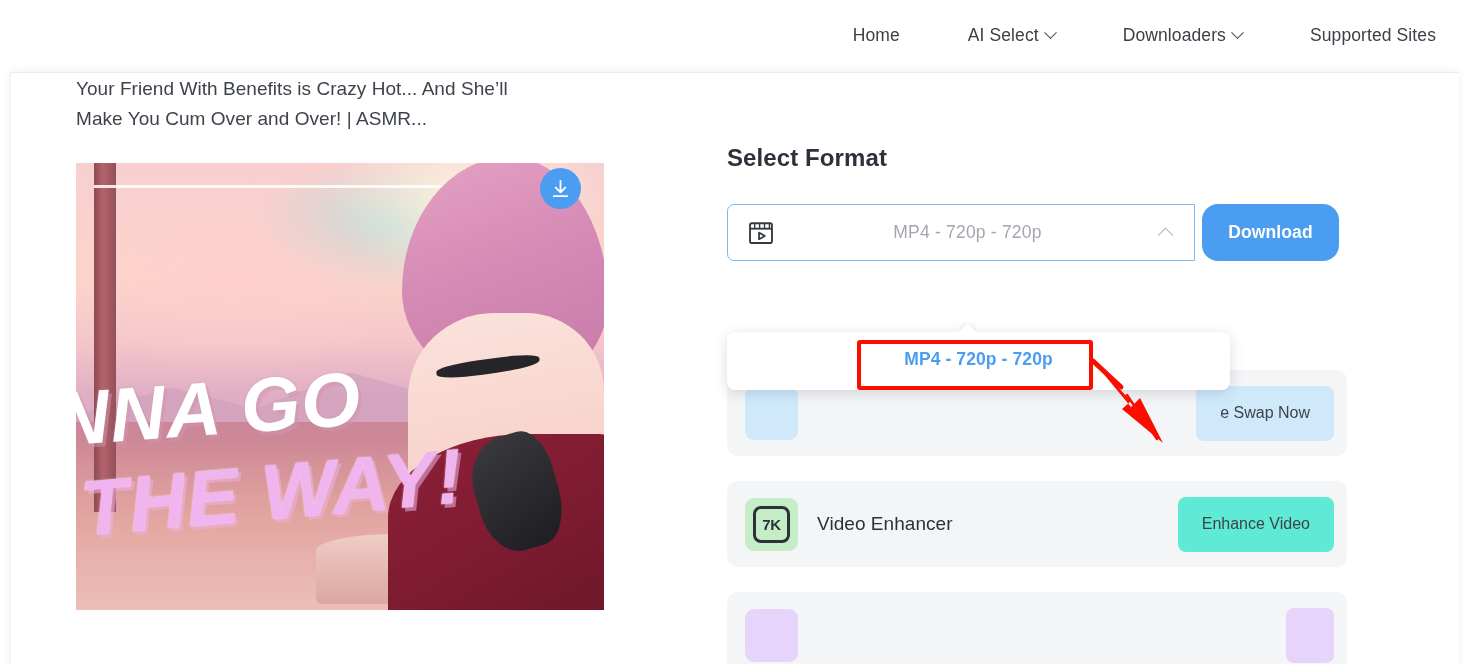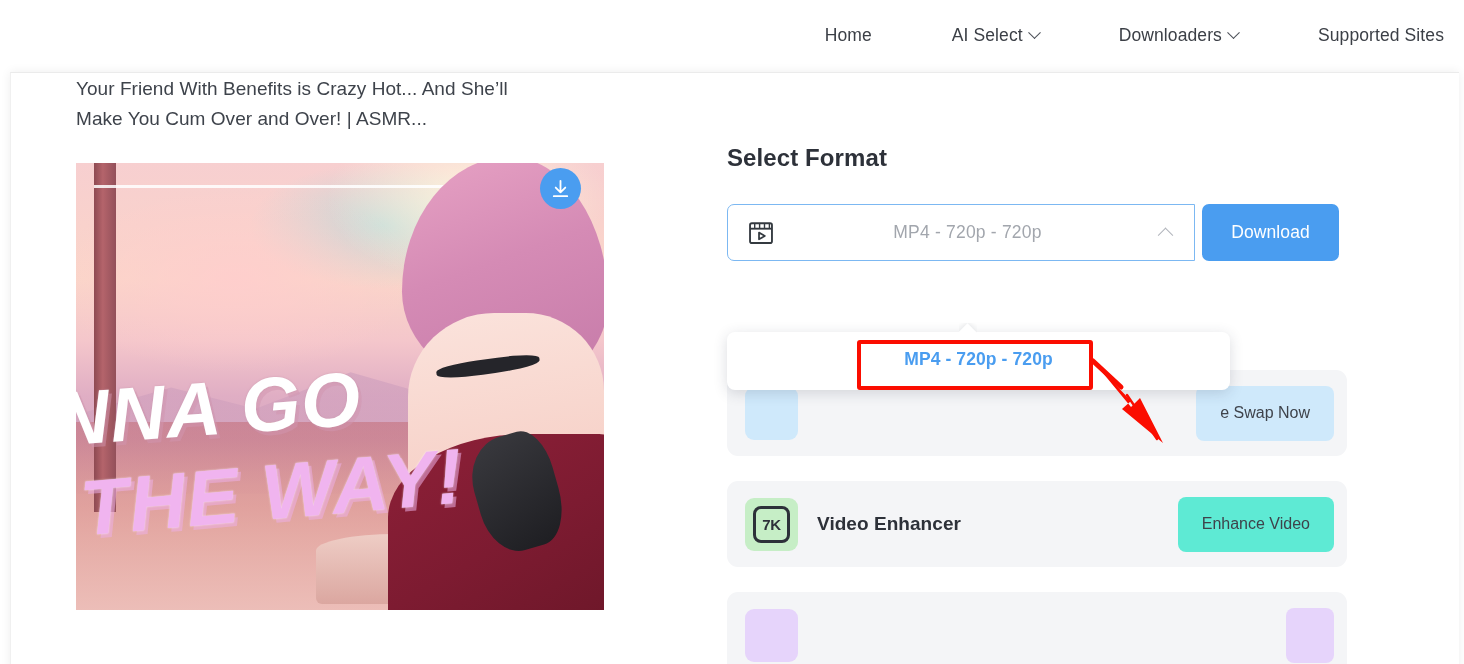--- a/index.html
+++ b/index.html
@@ -11,21 +11,21 @@
     -webkit-font-smoothing: antialiased;
   }
 
   
   .navbar {
     position: absolute; top: 0; left: 0;
     width: 1464px; height: 71px;
     background: #ffffff;
     display: flex; align-items: center; justify-content: flex-end;
   }
-  .nav-items { display: flex; align-items: flex-start; gap: 12px; padding-right: 12px; }
+  .nav-items { display: flex; align-items: flex-start; gap: 0px; padding-right: 20px; }
   .nav-item {
     display: flex; align-items: center; gap: 7px;
     font-size: 17.5px; color: #3b3f46; letter-spacing: .1px;
     padding: 0 34px; cursor: pointer; white-space: nowrap;
   }
   .nav-item:last-child { padding-right: 8px; }
   .chev-down {
     display: inline-block; width: 9px; height: 9px;
     border-right: 1.7px solid #4c5058; border-bottom: 1.7px solid #4c5058;
     transform: rotate(45deg) translate(-2px,-2px);
@@ -155,22 +155,22 @@
     color: #a2a6ad; letter-spacing: .2px; padding-right: 34px;
   }
   .chev-up {
     position: absolute; right: 23px; top: 50%;
     width: 11px; height: 11px;
     border-left: 1.8px solid #b0b4bb; border-top: 1.8px solid #b0b4bb;
     transform: translateY(-30%) rotate(45deg);
   }
   .download-btn {
     width: 137px; height: 57px; margin-left: 7px;
-    background: #4a9df0; border-radius: 7px;
-    color: #fff; font-size: 17.5px; font-weight: normal;
+    background: #4a9df0; border-radius: 16px;
+    color: #fff; font-size: 17.5px; font-weight: bold;
     display: flex; align-items: center; justify-content: center;
     cursor: pointer; border: none; letter-spacing: .1px;
   }
 
   
   .dropdown {
     position: absolute; left: 0; top: 188px;
     width: 503px; background: #fff;
     border-radius: 8px; box-shadow: 0 3px 14px rgba(40,50,70,.17);
     padding: 6px 0 9px; z-index: 30;
@@ -197,21 +197,21 @@
     position: relative; width: 620px; height: 86px;
     background: #f4f5f7; border-radius: 11px;
     display: flex; align-items: center; padding: 0 13px 0 18px;
   }
   .promo + .promo { margin-top: 25px; }
   .promo-icon {
     width: 53px; height: 53px; border-radius: 9px;
     display: flex; align-items: center; justify-content: center; flex: none;
   }
   .promo-text { margin-left: 19px; flex: 1; }
-  .promo-head { font-size: 19px; font-weight: bold; color: #2d3139; letter-spacing: .05px; }
+  .promo-head { font-size: 19px; font-weight: normal; color: #2d3139; letter-spacing: .05px; }
   .promo-sub { font-size: 17.5px; color: #3e434b; margin-top: 4px; letter-spacing: .05px; }
   .promo-btn {
     height: 55px; border-radius: 8px; border: none; cursor: pointer;
     font-size: 16px; color: #3e434b; padding: 0 24px;
     display: flex; align-items: center; justify-content: center;
     white-space: nowrap; font-family: "Liberation Sans", sans-serif;
   }
   .promo-cards { position: absolute; left: 727px; top: 370px; }
 
   .icon4k {

